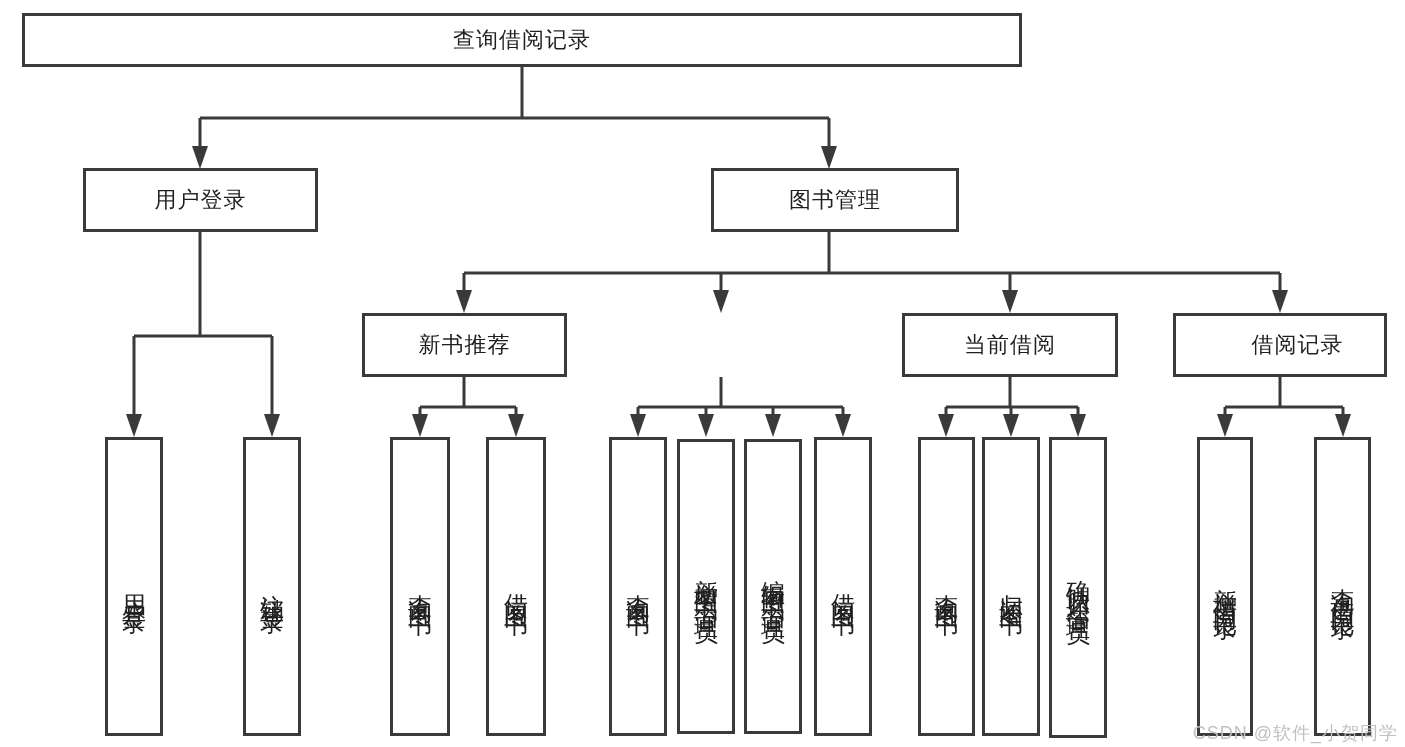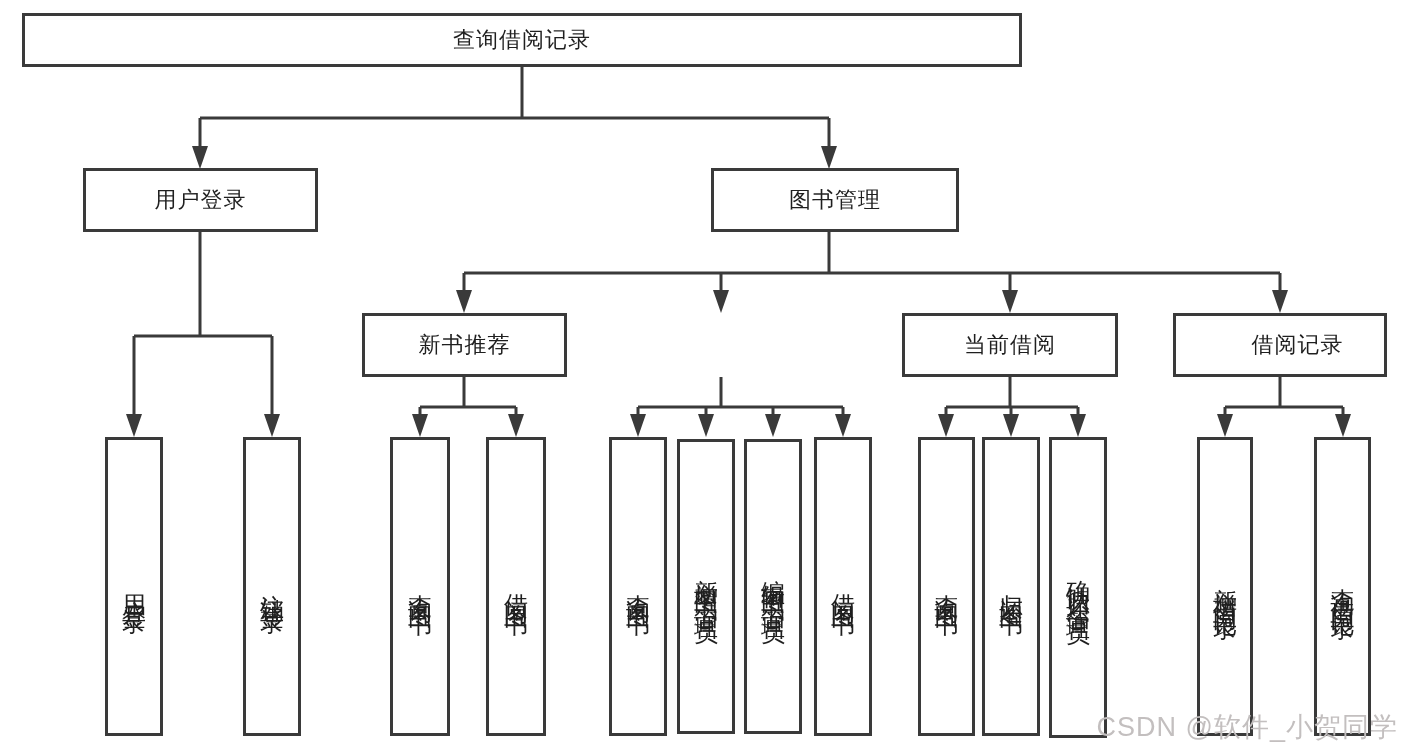--- a/index.html
+++ b/index.html
@@ -57,21 +57,21 @@
     font-size: 24px;
     line-height: 1;
     letter-spacing: 6px;
     color: var(--text);
     white-space: nowrap;
   }
   .watermark {
     position: absolute;
     right: 7px;
     bottom: 2px;
-    font-size: 27px;
+    font-size: 18px;
     color: var(--watermark);
     letter-spacing: 1px;
     z-index: 5;
     white-space: nowrap;
   }
 </style>
 </head>
 <body>
 
 <div class="stage">

